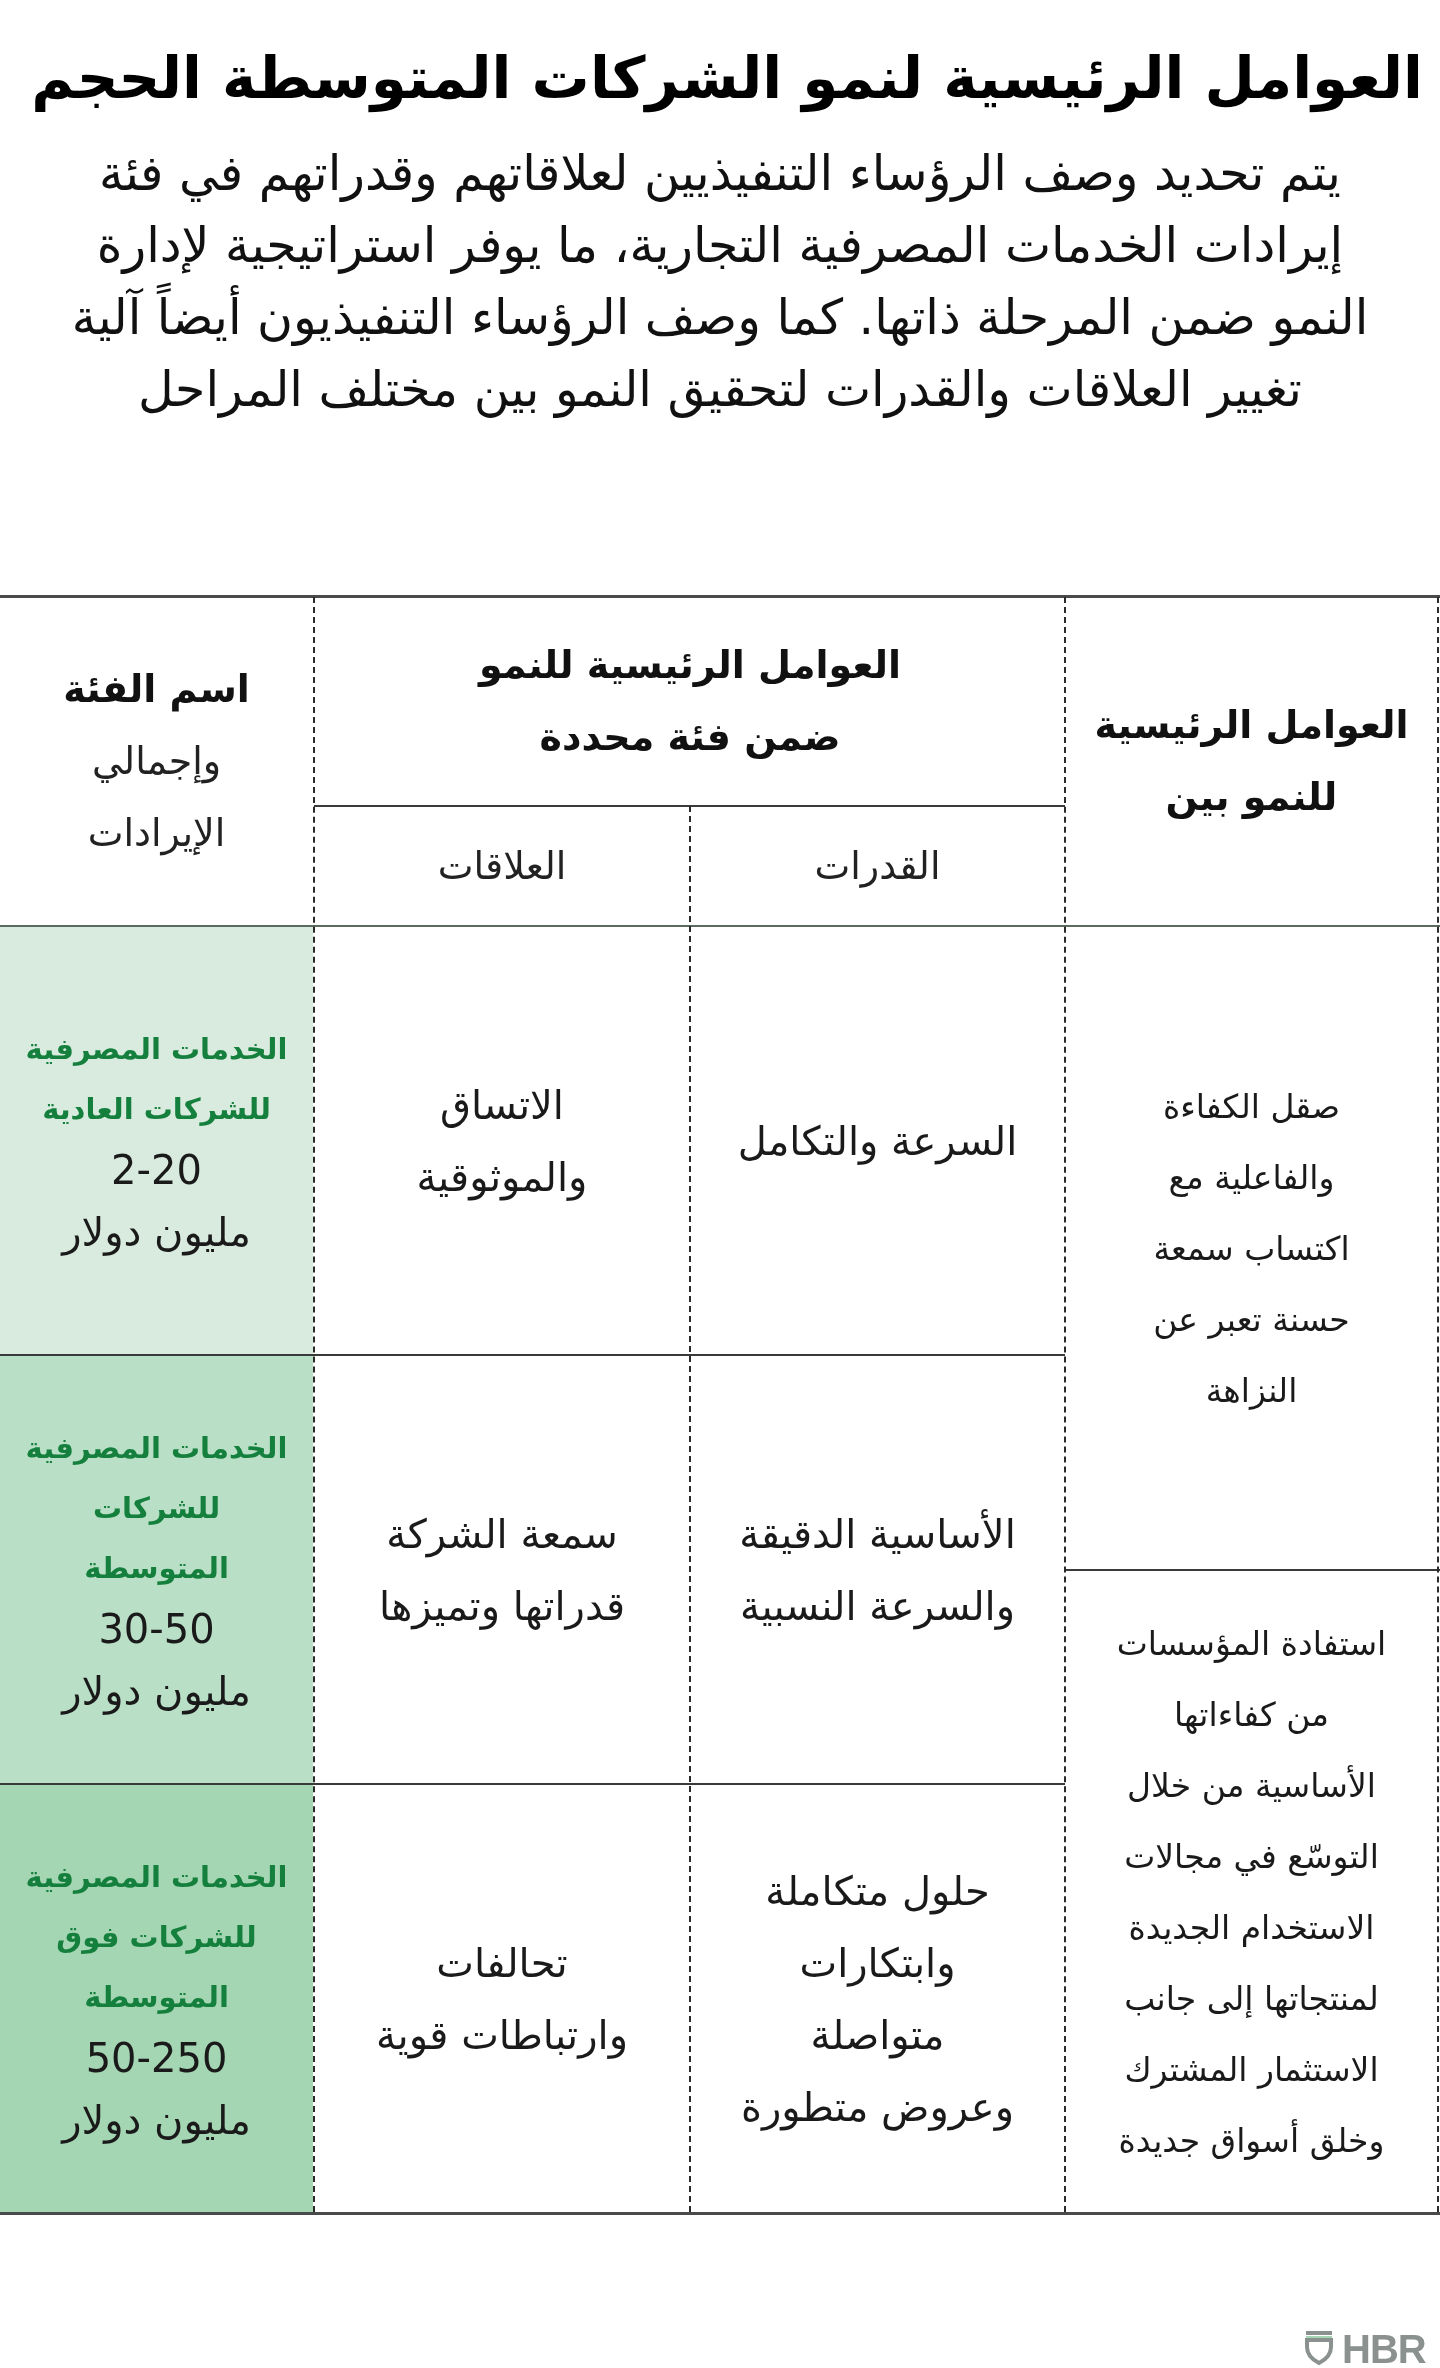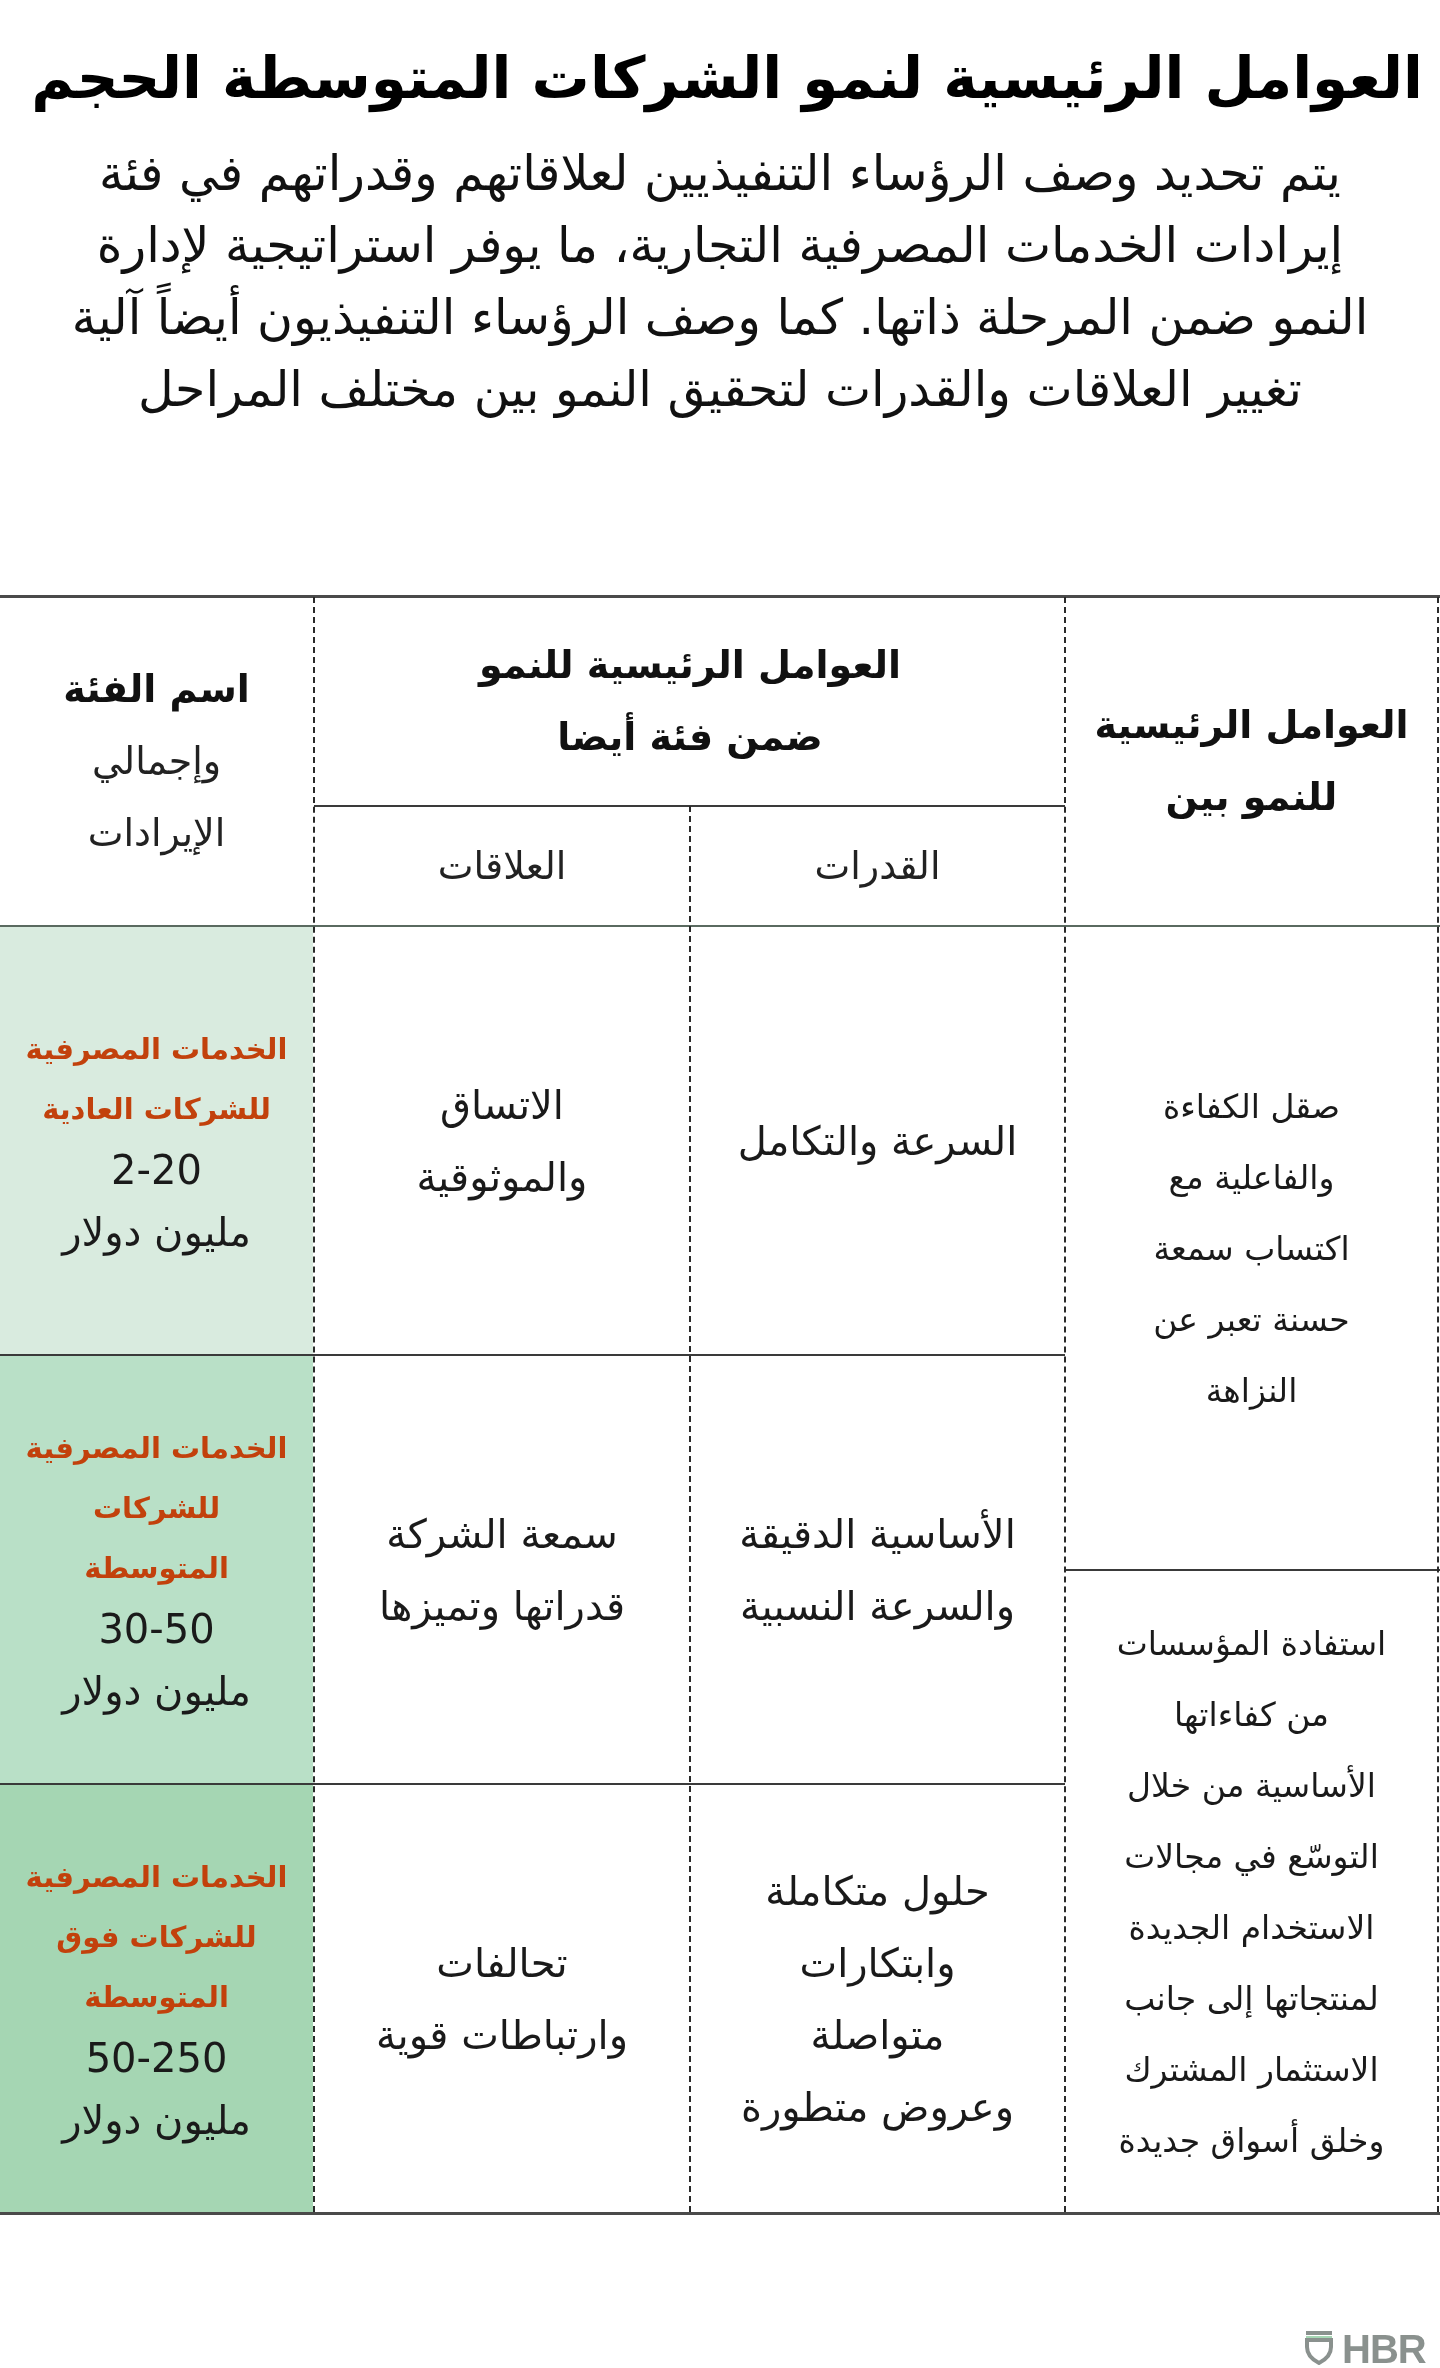--- a/index.html
+++ b/index.html
@@ -22,21 +22,21 @@
     .vdash { position: absolute; width: 0; border-left: 2px dashed #2a2a2a; }
     .cell {
       position: absolute; display: flex; align-items: center; justify-content: center;
       text-align: center; box-sizing: border-box; padding: 0 12px;
     }
     .cell .txt { display: block; }
     .hdr-bold { font-weight: bold; font-size: 38px; line-height: 72px; color: #111; }
     .hdr-reg { font-size: 38px; line-height: 72px; color: #222; }
     .body-txt { font-size: 40px; line-height: 72px; color: #1a1a1a; }
     .side-txt { font-size: 33px; line-height: 71px; color: #1a1a1a; }
-    .cat-bold { font-weight: bold; font-size: 29px; line-height: 60px; color: #c2410c; }
+    .cat-bold { font-weight: bold; font-size: 29px; line-height: 60px; color: #15803d; }
     .cat-num { font-size: 40px; line-height: 62px; color: #1a1a1a; direction: ltr; }
     .cat-unit { font-size: 40px; line-height: 62px; color: #1a1a1a; }
     .logo {
       position: absolute; left: 1304px; top: 2330px; height: 38px; display: flex;
       align-items: center; direction: ltr;
     }
     .logo-text {
       font-family: "Liberation Sans", sans-serif; font-weight: bold; font-size: 40px;
       color: #8a918e; letter-spacing: -1px; margin-left: 8px;
     }
@@ -69,21 +69,21 @@
     <div>
       <span class="txt hdr-bold">اسم الفئة</span>
       <span class="txt hdr-reg">وإجمالي</span>
       <span class="txt hdr-reg">الإيرادات</span>
     </div>
   </div>
 
   <div class="cell" style="left:315px; top:597px; width:750px; height:208px;">
     <div>
       <span class="txt hdr-bold">العوامل الرئيسية للنمو</span>
-      <span class="txt hdr-bold">ضمن فئة أيضا</span>
+      <span class="txt hdr-bold">ضمن فئة محددة</span>
     </div>
   </div>
   <div class="cell" style="left:315px; top:807px; width:374px; height:118px;">
     <span class="txt hdr-reg">العلاقات</span>
   </div>
   <div class="cell" style="left:691px; top:807px; width:373px; height:118px;">
     <span class="txt hdr-reg">القدرات</span>
   </div>
 
   <div class="cell" style="left:1066px; top:597px; width:371px; height:328px;">

